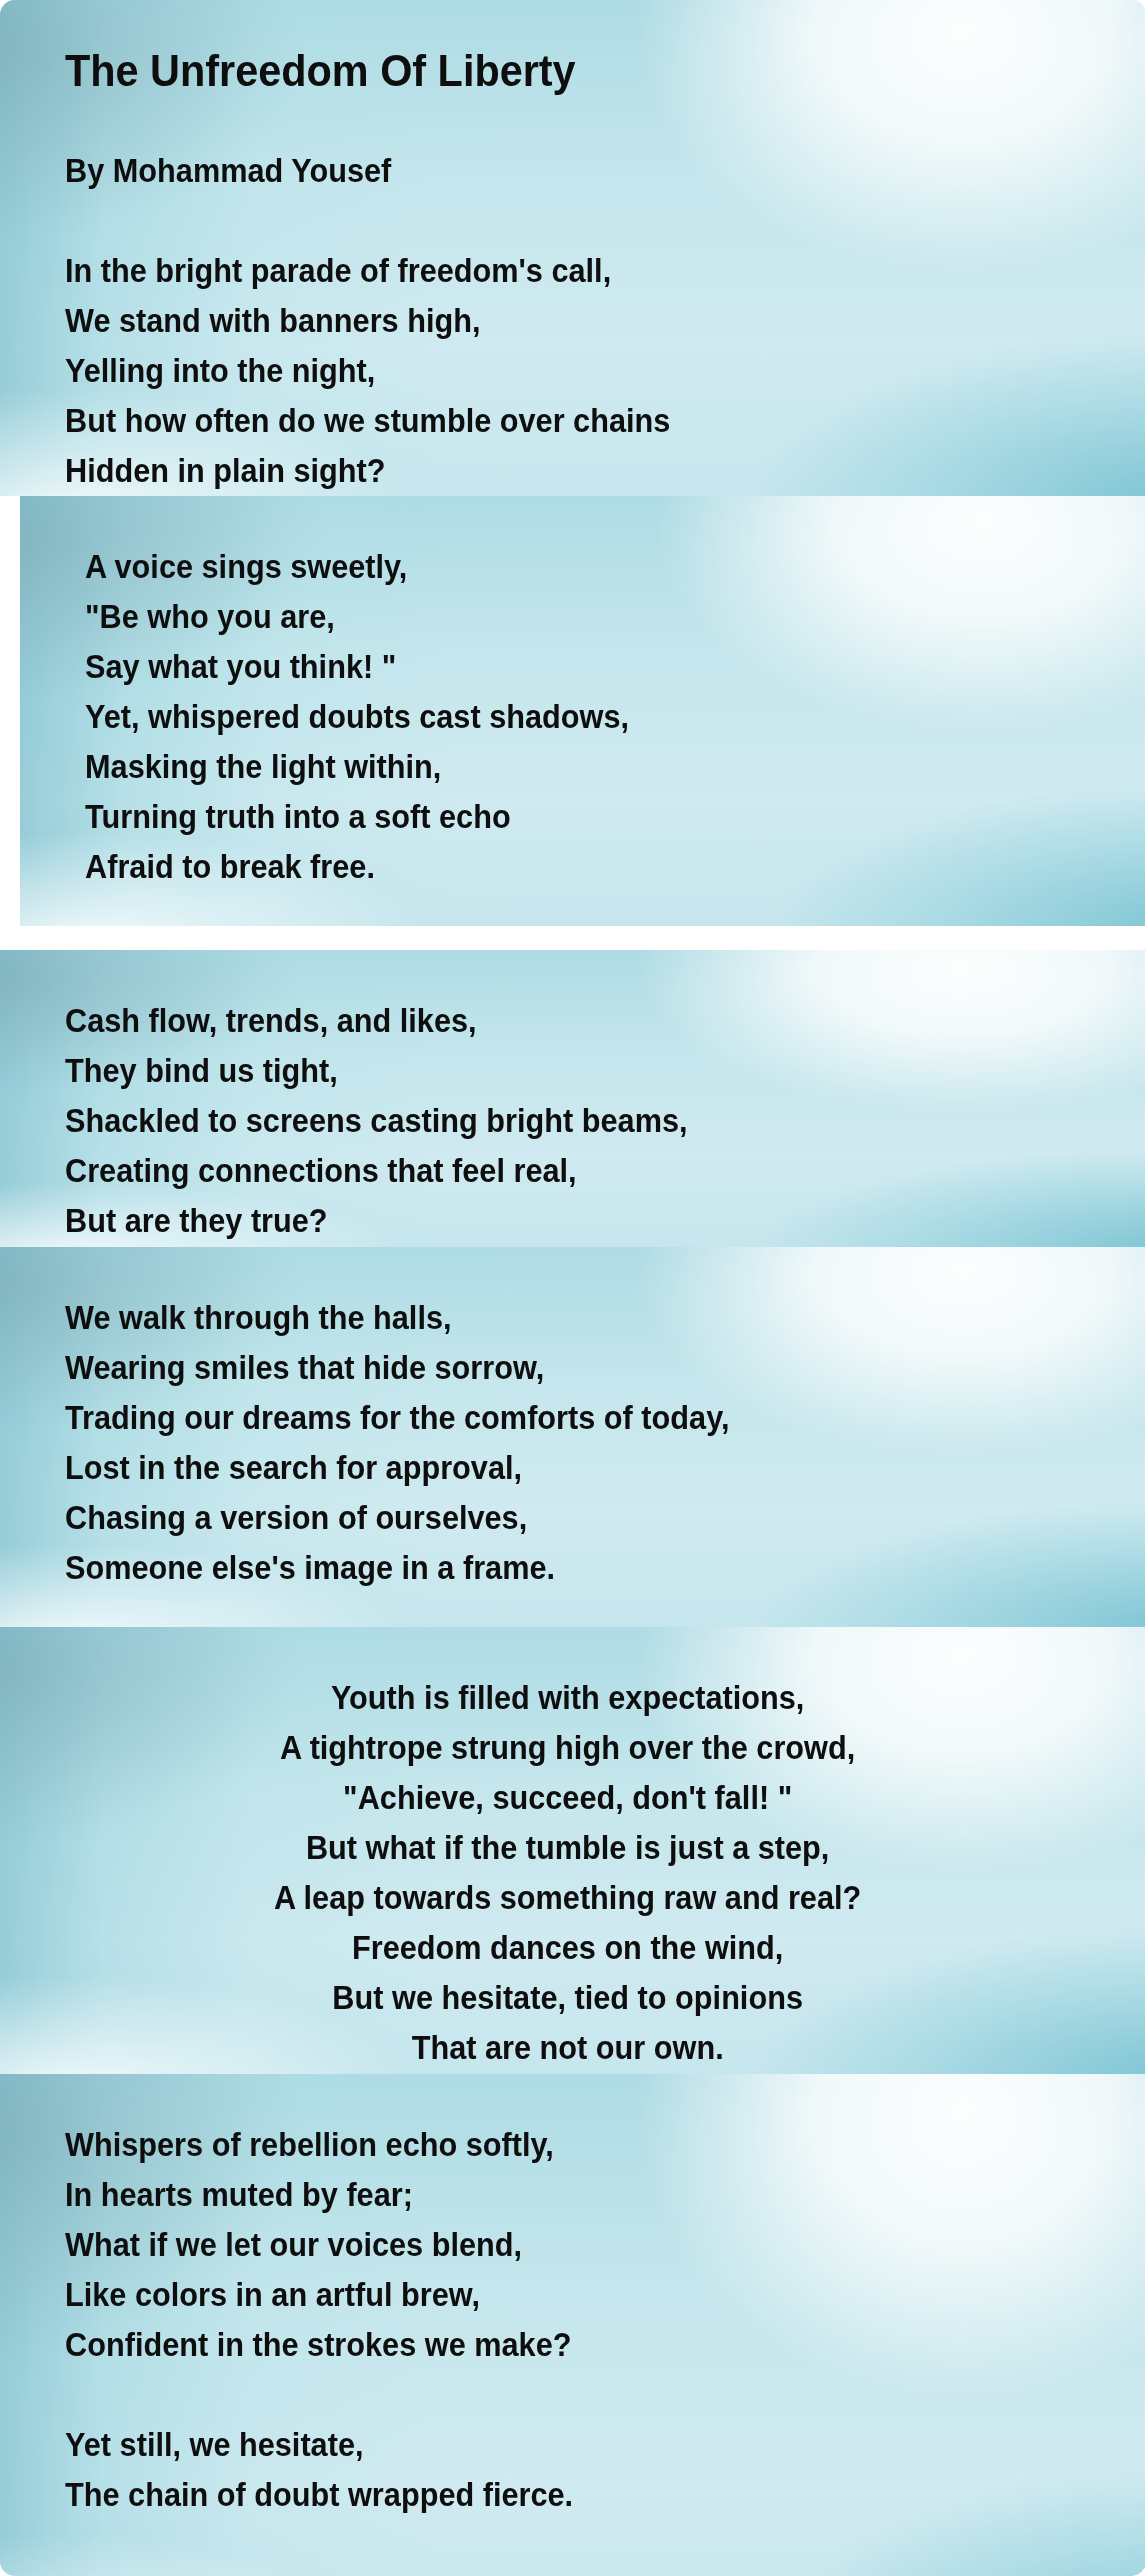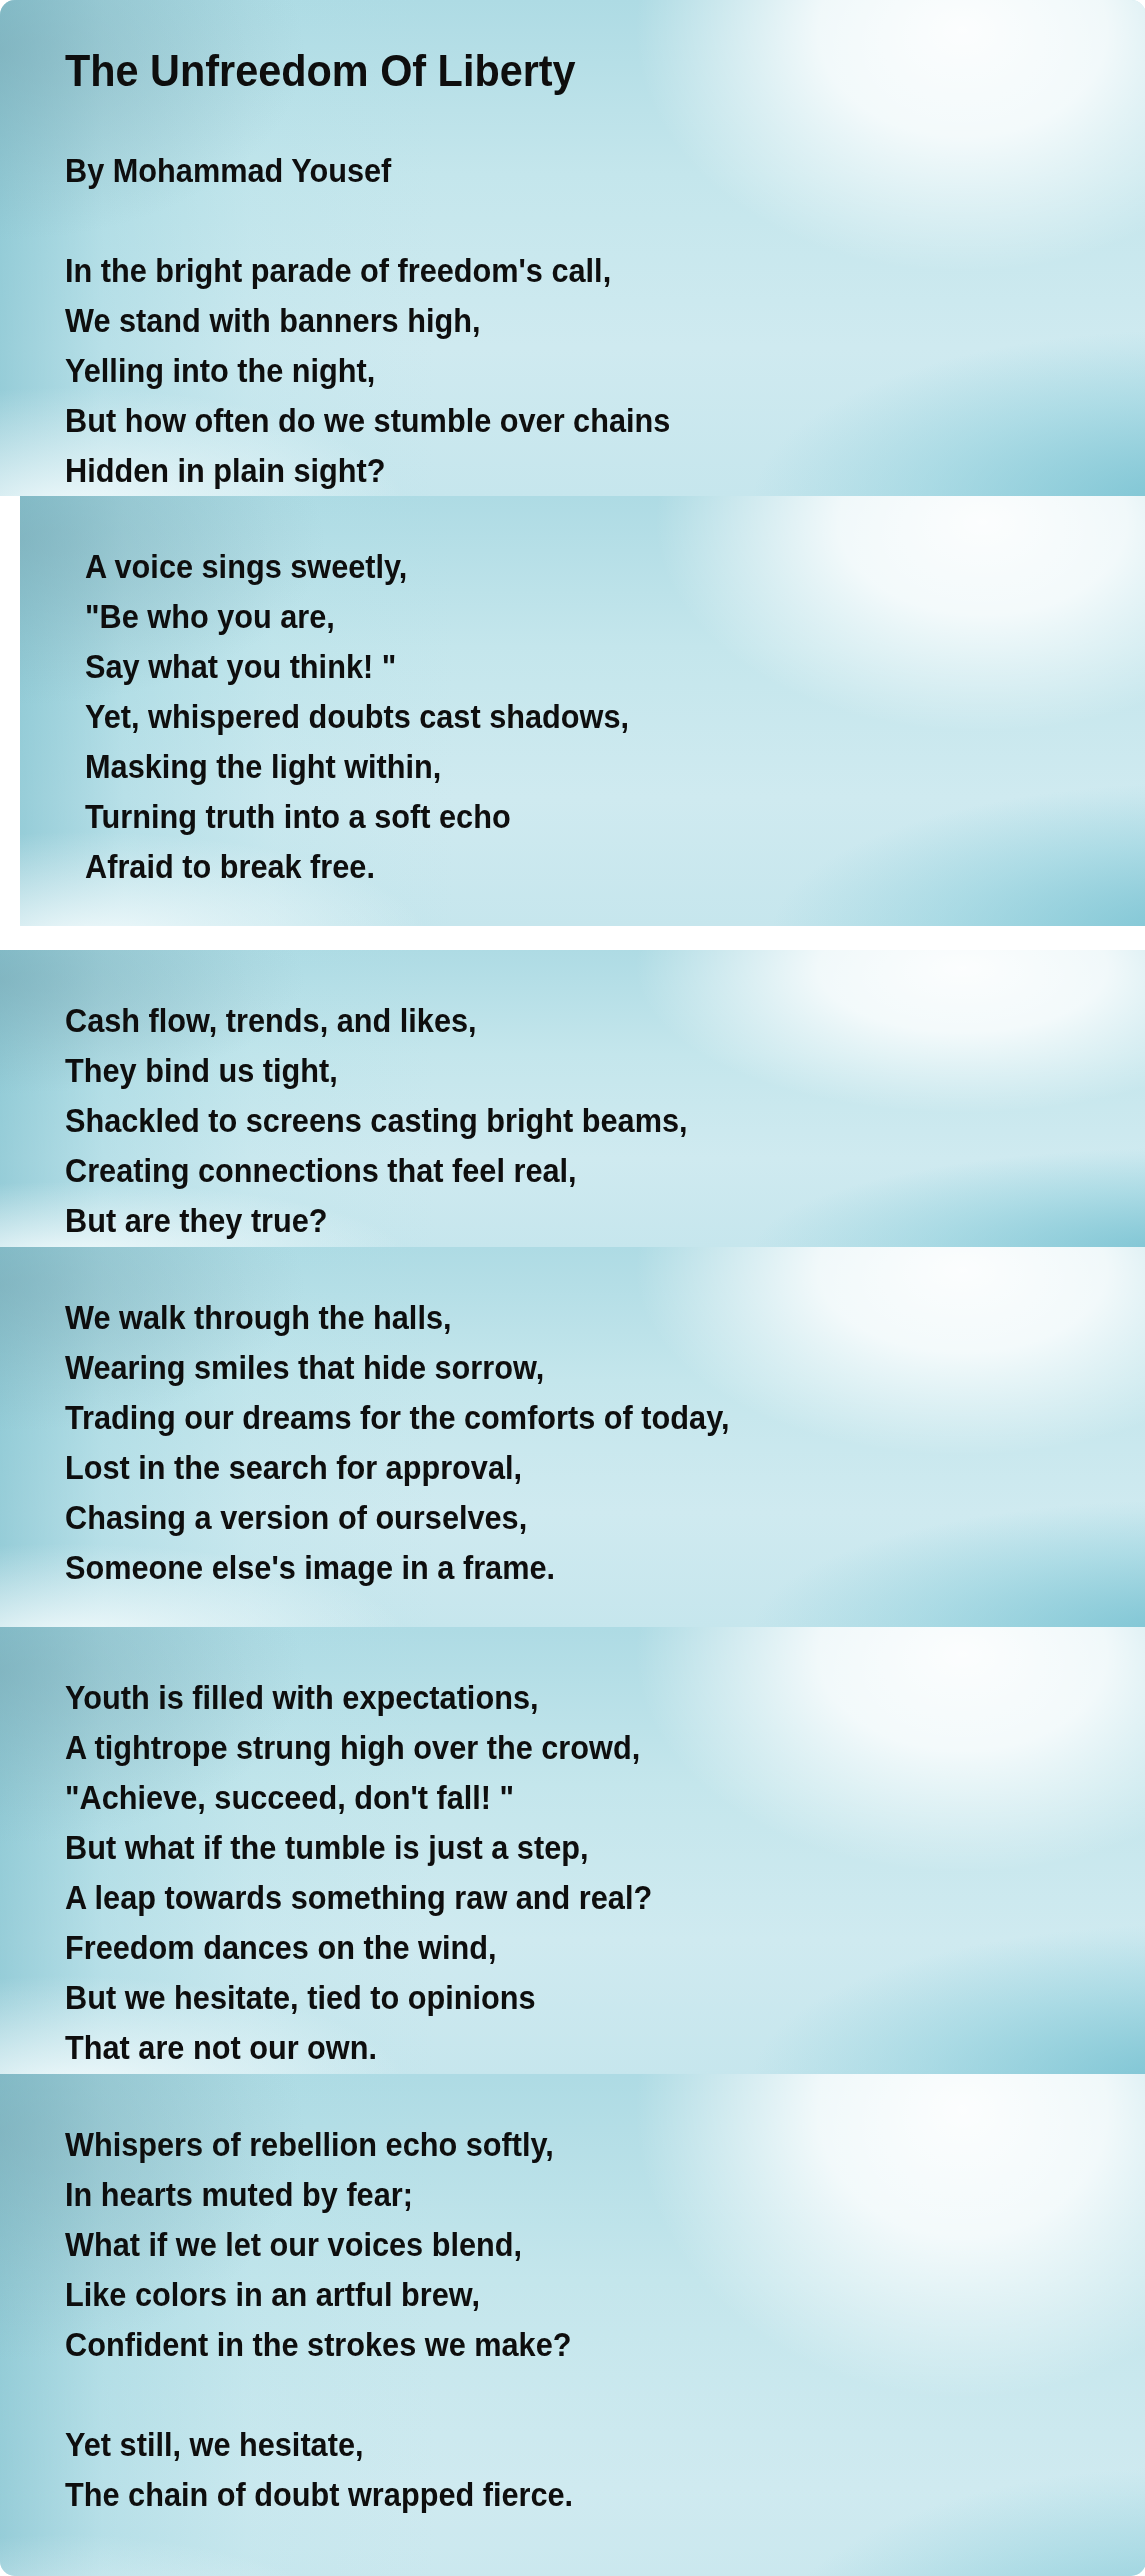--- a/index.html
+++ b/index.html
@@ -40,21 +40,21 @@
       linear-gradient(to right,
         rgba(110,184,199,0.58) 0%, rgba(138,204,216,0.34) 9%,
         rgba(170,222,230,0.16) 22%, rgba(170,222,230,0) 38%),
       
       linear-gradient(180deg, #aedbe4 0%, #c4e6ec 35%, #cfeaf0 70%, #c6e6ed 100%);
   }
   .b1 { height: 496px; }
   .b2 { height: 430px; margin-left: 20px; }
   .b3 { height: 297px; margin-top: 24px; }
   .b4 { height: 380px; }
-  .b5 { height: 447px; }
+  .b5 { height: 447px; text-align: center; }
   .b6 { height: 590px; }
 
   .line {
     height: 50px;
     line-height: 50px;
     font-size: 33px;
     font-weight: 700;
     white-space: nowrap;
     transform: scaleX(0.93);      
     transform-origin: 0 50%;

